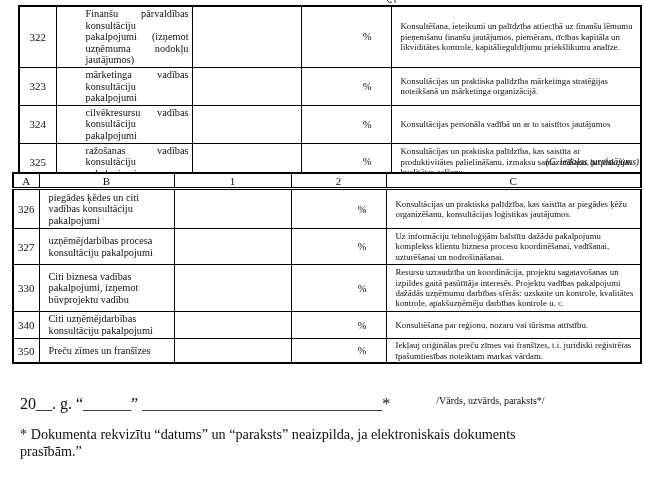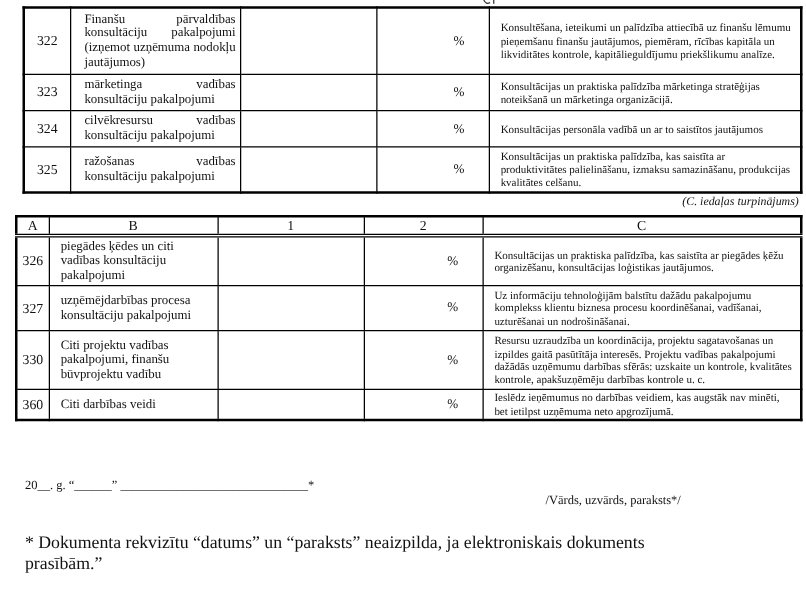--- a/index.html
+++ b/index.html
@@ -9,21 +9,21 @@
   }
   table { border-collapse:collapse; table-layout:fixed; position:absolute; background:#fff; }
   #table1 { left:18px; top:5px;  width:622px; border:2px solid #000; }
   #table2 { left:12px; top:172px; width:628px; border:2px solid #000; }
   td, th { border:1px solid #000; overflow:hidden; vertical-align:middle; padding:0; }
   #table2 th {
     border-bottom:3px double #000; font-weight:normal; font-size:11px;
     text-align:center; height:13px;
   }
   .code { font-size:11px; text-align:center; }
-  .svc  { font-size:10.3px; line-height:11.6px; padding:1px 3px 1px 11px; }
+  .svc  { font-size:10.3px; line-height:11.6px; padding:1px 3px 1px 29px; }
   #table1 .svc { text-align:justify; }
   #table2 .svc { padding-left:9px; }
   .blank { }
   .pct  { font-size:10.5px; text-align:right; padding-right:19px; }
   .desc { font-size:8.8px; line-height:10.4px; padding:1px 5px 1px 9px; }
   
   #table1 tr.r0 td { height:50px; }
   #table1 tr.r1 td { height:26px; }
   #table1 tr.r2 td { height:26px; }
   #table1 tr.r3 td { height:33px; }
@@ -31,21 +31,21 @@
   #table2 tr.r1 td { height:33px; }
   #table2 tr.r2 td { height:44px; }
   #table2 tr.r3 td { height:24px; }
   #table2 tr.r4 td { height:21px; }
   #table2 tr.r5 td { height:21px; }
 
   .cont-note {
     position:absolute; right:6px; top:157px;
     font-style:italic; font-size:9.5px; white-space:nowrap;
   }
-  .sig-date  { position:absolute; left:20px;  top:383px; font-size:10px; white-space:nowrap; }
+  .sig-date  { position:absolute; left:20px;  top:395px; font-size:16px; white-space:nowrap; }
   .sig-mgr   { position:absolute; left:360px; top:381px; font-size:11.5px; white-space:nowrap; }
   .sig-caption { position:absolute; left:408px; top:395px; width:165px; text-align:center; font-size:10px; }
   .footnote  { position:absolute; left:20px; top:426px; width:622px; font-size:14.2px; line-height:17px;font-family:Liberation Serif, serif; }
   .footnote .fl2 { text-align:justify; text-align-last:justify; }
   .top-fragment { position:absolute; left:386px; top:0px; width:12px; height:4px; }
 </style>
 </head>
 <body>
 
 <div class="page">
@@ -121,31 +121,38 @@
       </tr>
       <tr class="r1">
         <td class="code">327</td>
         <td class="svc">uzņēmējdarbības procesa konsultāciju pakalpojumi</td>
         <td class="blank"></td>
         <td class="pct">%</td>
         <td class="desc">Uz informāciju tehnoloģijām balstītu dažādu pakalpojumu komplekss klientu biznesa procesu koordinēšanai, vadīšanai, uzturēšanai un nodrošināšanai.</td>
       </tr>
       <tr class="r2">
         <td class="code">330</td>
-        <td class="svc">Citi projektu vadības pakalpojumi, finanšu būvprojektu vadību</td>
+        <td class="svc">Citi biznesa vadības pakalpojumi, izņemot būvprojektu vadību</td>
         <td class="blank"></td>
         <td class="pct">%</td>
         <td class="desc">Resursu uzraudzība un koordinācija, projektu sagatavošanas un izpildes gaitā pasūtītāja interesēs. Projektu vadības pakalpojumi dažādās uzņēmumu darbības sfērās: uzskaite un kontrole, kvalitātes kontrole, apakšuzņēmēju darbības kontrole u. c.</td>
       </tr>
-      <tr class="r5">
-        <td class="code">360</td>
-        <td class="svc">Citi darbības veidi</td>
+      <tr class="r3">
+        <td class="code">340</td>
+        <td class="svc">Citi uzņēmējdarbības konsultāciju pakalpojumi</td>
         <td class="blank"></td>
         <td class="pct">%</td>
-        <td class="desc">Ieslēdz ieņēmumus no darbības veidiem, kas augstāk nav minēti, bet ietilpst uzņēmuma neto apgrozījumā.</td>
+        <td class="desc">Konsultēšana par reģionu, nozaru vai tūrisma attīstību.</td>
+      </tr>
+      <tr class="r4">
+        <td class="code">350</td>
+        <td class="svc">Preču zīmes un franšīzes</td>
+        <td class="blank"></td>
+        <td class="pct">%</td>
+        <td class="desc">Iekļauj oriģinālas preču zīmes vai franšīzes, t.i. juridiski reģistrētas īpašumtiesības noteiktam markas vārdam.</td>
       </tr>
     </tbody>
   </table>
 
   <div class="sig-date">20__. g. “______” ______________________________*</div>
   <div class="sig-caption">/Vārds, uzvārds, paraksts*/</div>
 
   <div class="footnote">
     <div class="fl1">* Dokumenta rekvizītu “datums” un “paraksts” neaizpilda, ja elektroniskais dokuments</div>
     <div class="fl3">prasībām.”</div>

